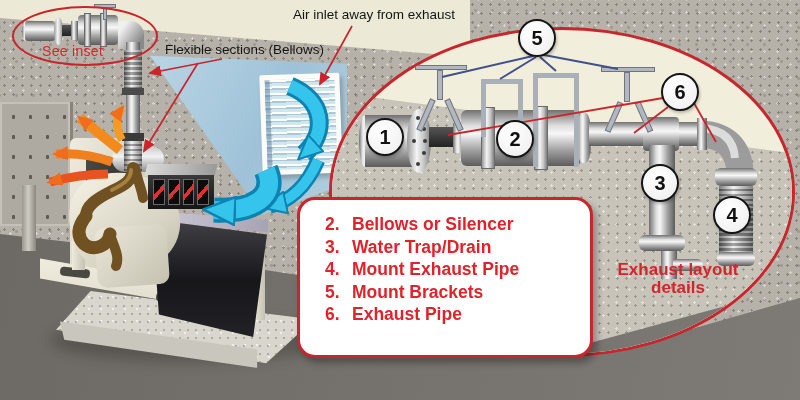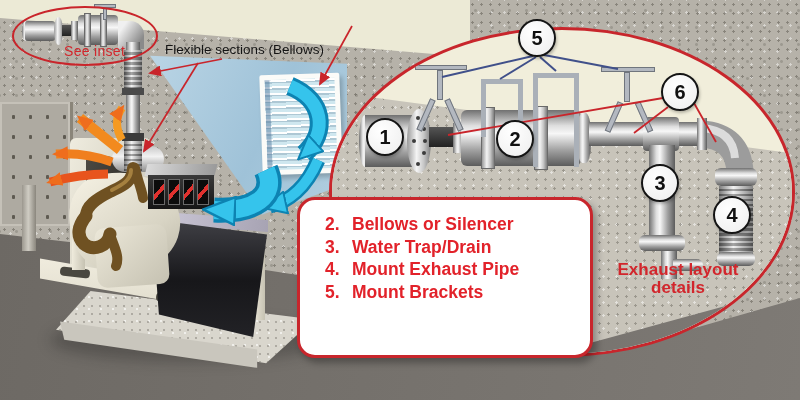--- a/index.html
+++ b/index.html
@@ -245,18 +245,20 @@
   <div class="abs caption" style="left:602px;top:261px;width:152px;">
     <div>Exhaust layout</div>
     <div>details</div>
   </div>
 
   <div class="abs legend">
     <div class="legend-row"><span class="legend-num">2.</span><span>Bellows or Silencer</span></div>
     <div class="legend-row"><span class="legend-num">3.</span><span>Water Trap/Drain</span></div>
     <div class="legend-row"><span class="legend-num">4.</span><span>Mount Exhaust Pipe</span></div>
     <div class="legend-row"><span class="legend-num">5.</span><span>Mount Brackets</span></div>
-  </div>
-
+    <div class="legend-row"><span class="legend-num">6.</span><span>Exhaust Pipe</span></div>
+  </div>
+
+  <div class="lbl" style="left:293px;top:7px;">Air inlet away from exhaust</div>
   <div class="lbl" style="left:165px;top:42px;">Flexible sections (Bellows)</div>
-  <div class="lbl" style="left:42px;top:43px;color:#d2262c;font-size:14px;letter-spacing:.3px;margin-left:22px;">See inset</div>
+  <div class="lbl" style="left:42px;top:43px;color:#d2262c;font-size:14px;letter-spacing:.3px;">See inset</div>
 
 </div>
 
 </body></html>

